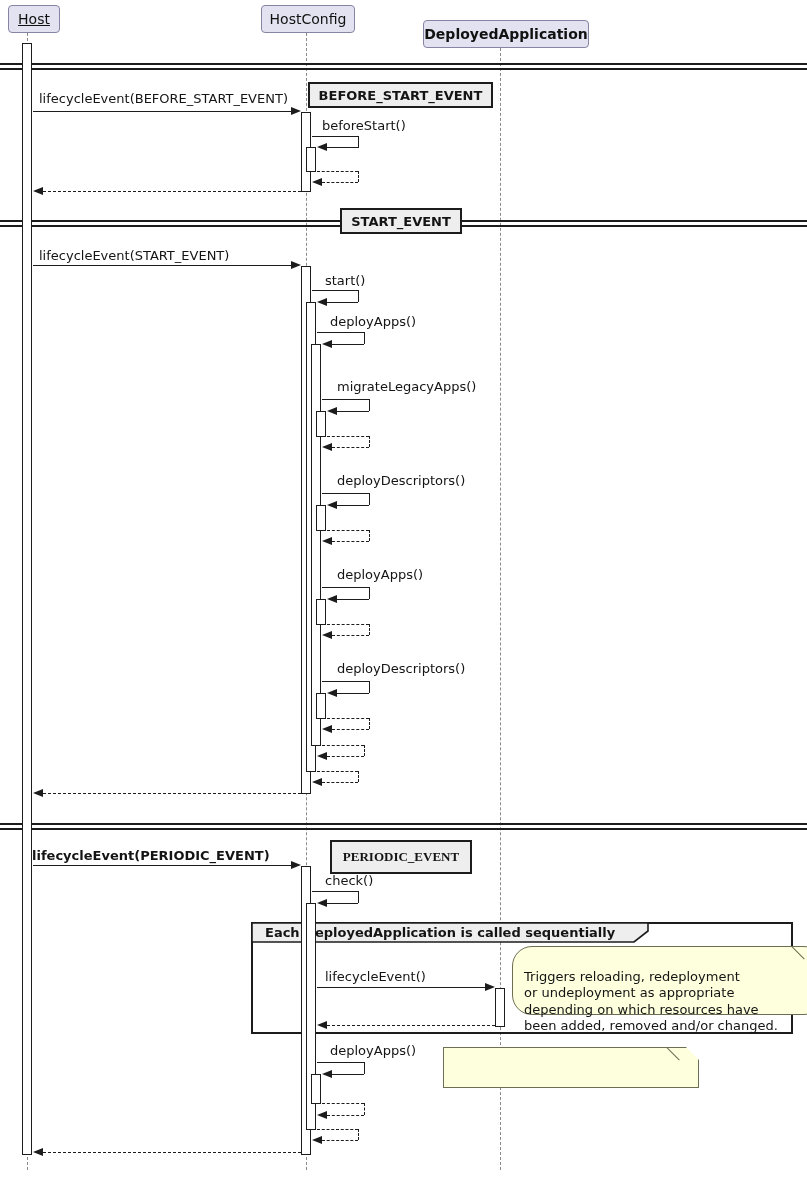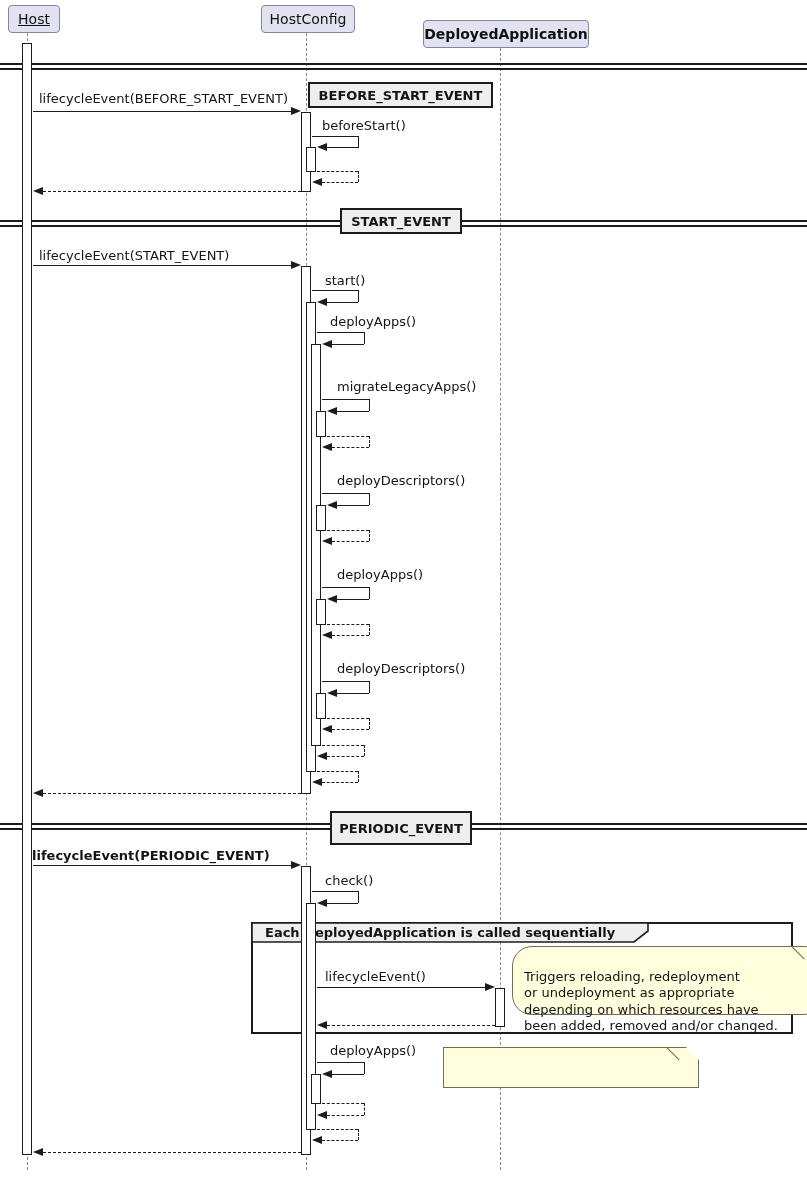--- a/index.html
+++ b/index.html
@@ -208,19 +208,19 @@
     <div class="fold-mask"></div>
     <div class="fold-line"></div>
   </div>
   <div class="note" style="left:443px; top:1047px; width:256px; height:41px;">
     <div class="fold-mask"></div>
     <div class="fold-line"></div>
   </div>
 
   <div class="divbox" style="left:308px; top:53px; width:185px; height:26px;margin-top:29px;">BEFORE_START_EVENT</div>
   <div class="divbox" style="left:340px; top:208px; width:122px; height:26px;">START_EVENT</div>
-  <div class="divbox" style="left:330px; top:811px; width:142px; height:34px;">PERIODIC_EVENT</div>
+  <div class="divbox" style="left:330px; top:840px; width:142px; height:34px;font-family:Liberation Serif, serif;">PERIODIC_EVENT</div>
 
   <div class="pbox" style="left:8px; top:5px; width:52px; height:28px;text-decoration:underline;">Host</div>
   <div class="pbox" style="left:261px; top:5px; width:94px; height:28px;">HostConfig</div>
   <div class="pbox" style="left:423px; top:20px; width:166px; height:28px;font-weight:bold;">DeployedApplication</div>
 
 </div>
 
 </body></html>

